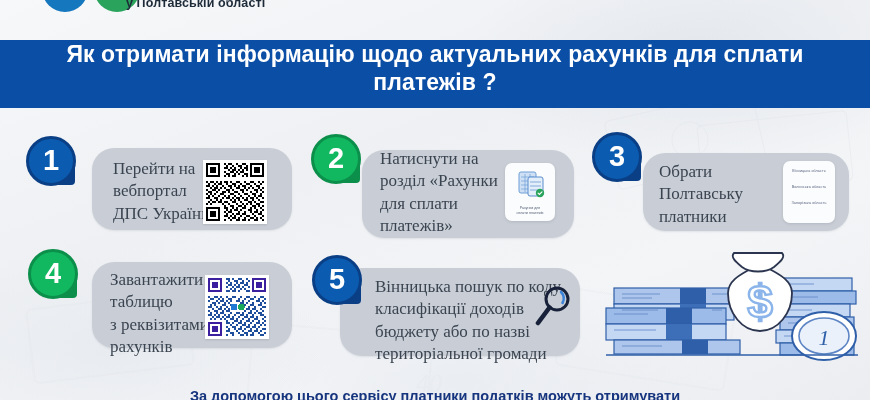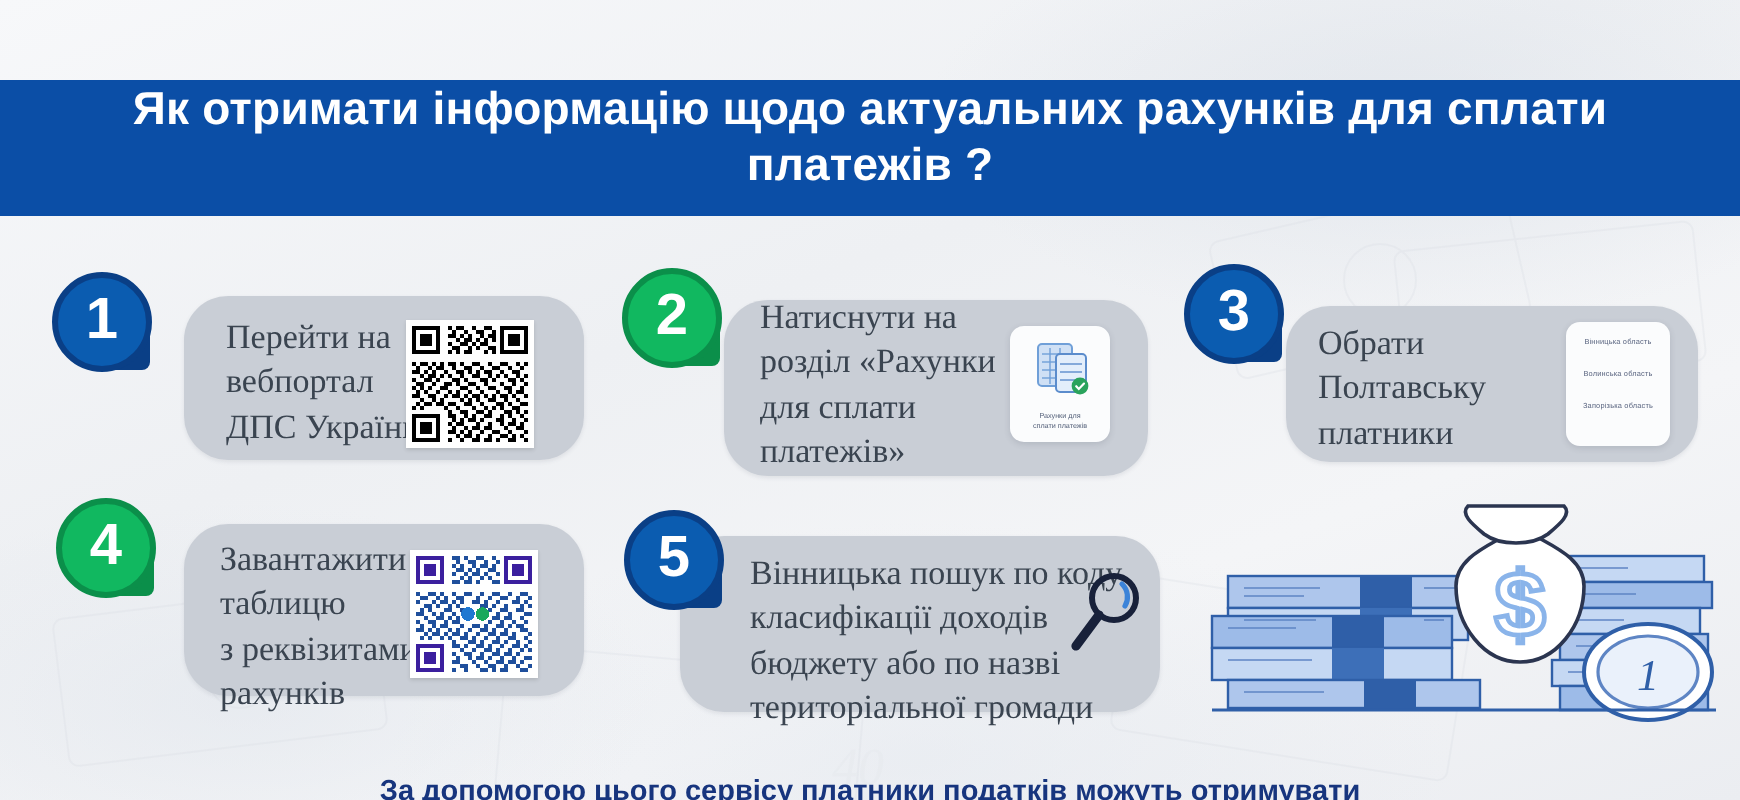--- a/index.html
+++ b/index.html
@@ -187,20 +187,27 @@
       <circle cx="690" cy="140" r="18"></circle>
       <circle cx="120" cy="338" r="16"></circle>
     </g>
     <g fill="#e3e7ec" opacity="0.65">
       <text x="416" y="392" font-family="Liberation Serif, serif" font-size="26" font-style="italic">40</text>
       <text x="176" y="346" font-family="Liberation Serif, serif" font-size="24" font-style="italic">35</text>
       <text x="196" y="288" font-family="Liberation Serif, serif" font-size="20" font-style="italic">20</text>
     </g>
   </svg>
 
+  <div class="header">
+    <div class="logo-circles">
+      <div class="logo-c blue"></div>
+      <div class="logo-c green"></div>
+    </div>
+    <div class="logo-text">у Полтавській області</div>
+  </div>
 
   <div class="banner">
     <div class="banner-title">Як отримати інформацію щодо актуальних
 рахунків для сплати платежів ?</div>
   </div>
 
   <div class="step">
     <div class="pill" style="left:92px; top:148px; width:200px; height:82px;"></div>
     <div class="pill-text" style="left:113px; top:158px; width:110px;">Перейти на
 вебпортал

